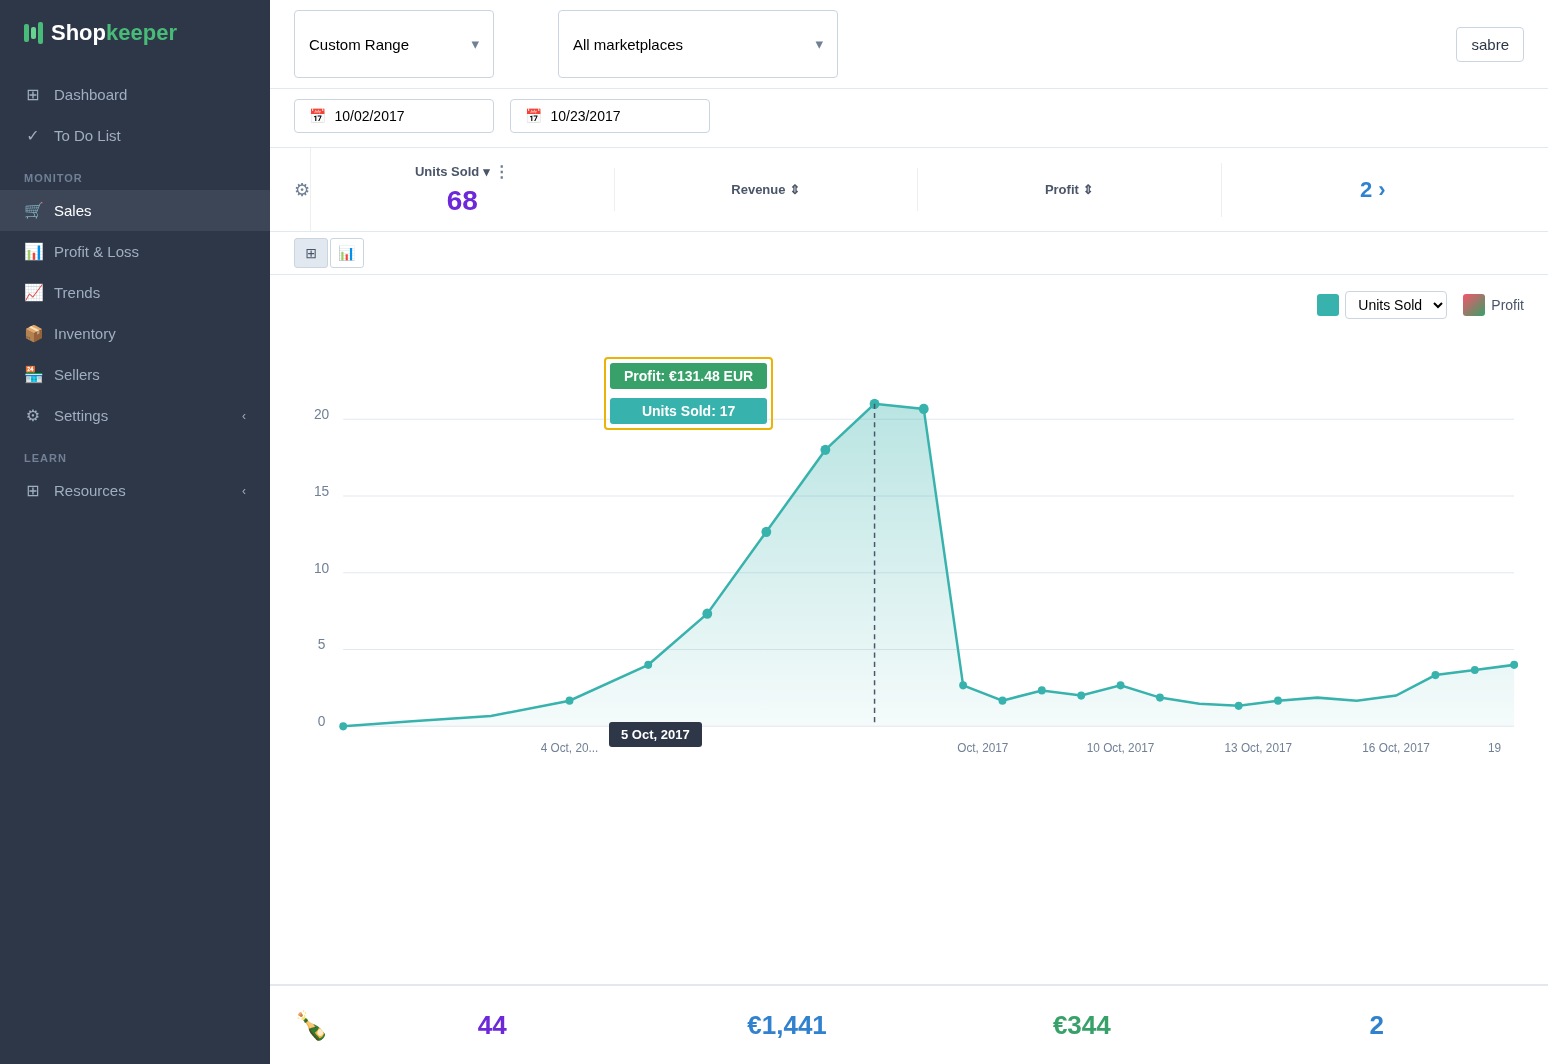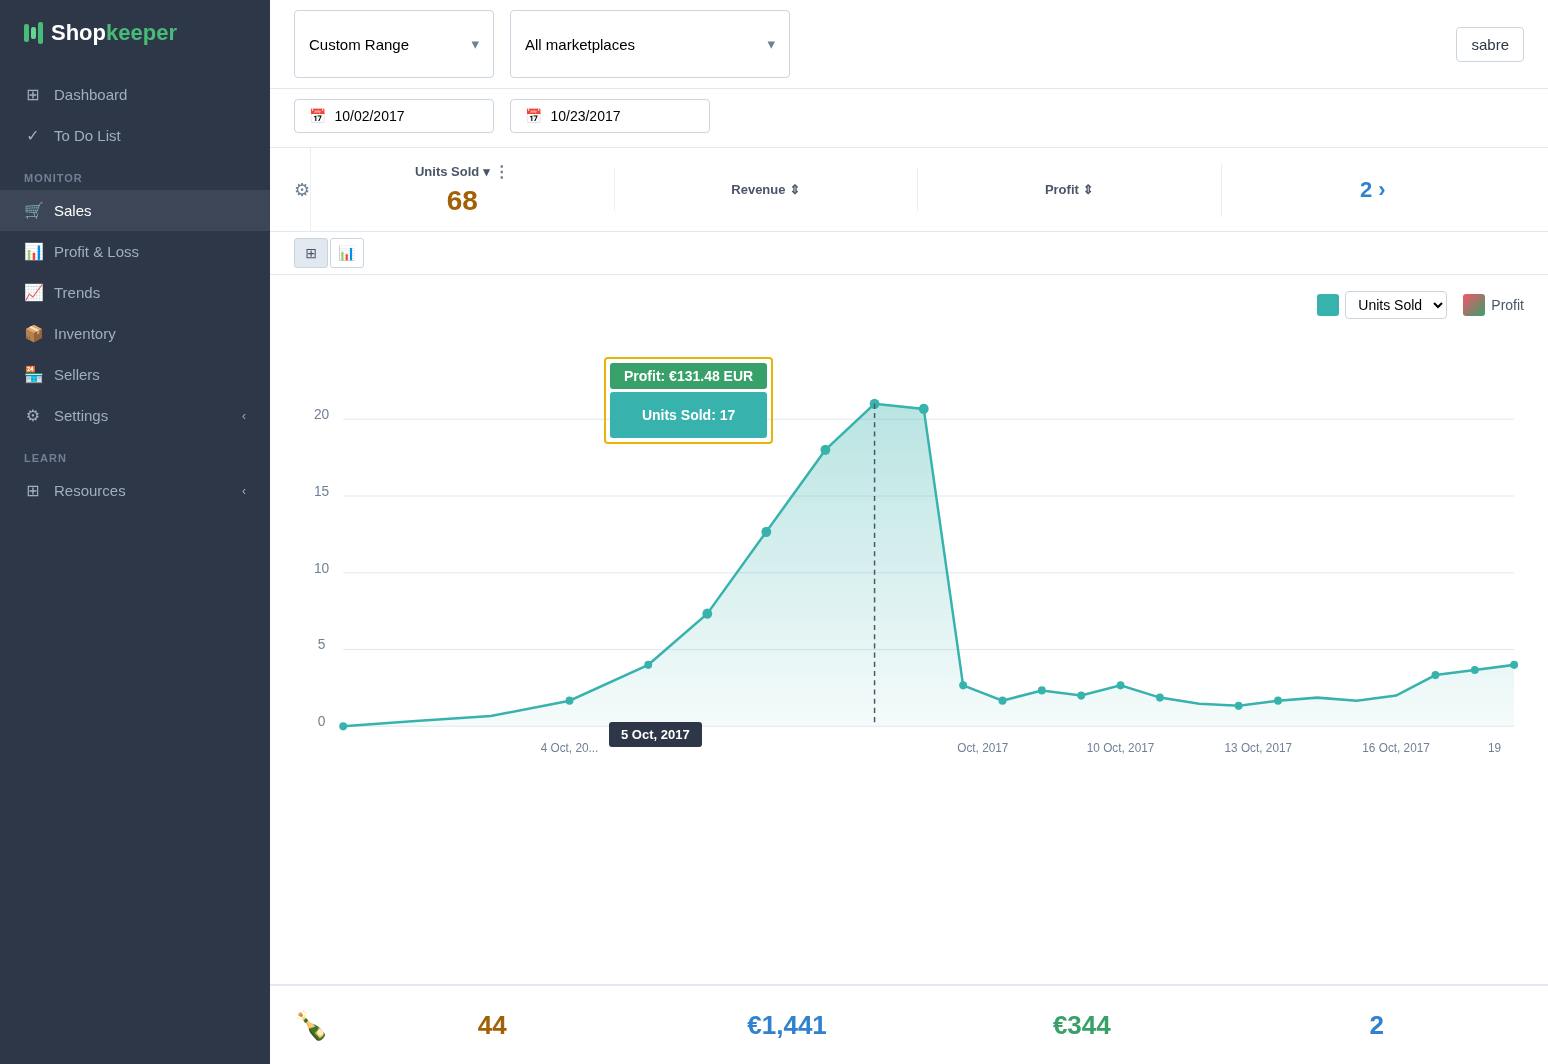--- a/index.html
+++ b/index.html
@@ -85,21 +85,21 @@
       border: 1px solid #cbd5e0;
       border-radius: 4px;
       padding: 24px 14px;
       font-size: 15px;
       background: #fff;
       cursor: pointer;
       min-width: 200px;
       justify-content: space-between;
     }
     .topbar-select .chevron { color: #718096; margin-left: 12px; }
-    .select-wide { min-width: 280px; }
+    .select-wide { min-width: 280px; margin-left: 48px; }
     .topbar-user {
       margin-left: auto;
       font-size: 15px;
       color: #2d3748;
       border: 1px solid #cbd5e0;
       border-radius: 4px;
       padding: 8px 14px;
       background: #fff;
     }
 
@@ -151,21 +151,21 @@
       display: flex;
       align-items: center;
       justify-content: center;
       gap: 4px;
     }
     .stats-col-value {
       font-size: 28px;
       font-weight: 700;
       margin-top: 4px;
     }
-    .value-dark { color: #a16207; }
+    .value-dark { color: #6d28d9; }
     .value-blue { color: #3182ce; }
     .value-green { color: #38a169; }
     .stats-col-more { color: #3182ce; font-size: 22px; font-weight: 700; }
 
     
     .chart-toolbar {
       background: #fff;
       padding: 6px 24px;
       display: flex;
       align-items: center;
@@ -258,24 +258,25 @@
       background: #38a169;
       color: #fff;
       padding: 5px 14px;
       border-radius: 3px;
       font-size: 14px;
       font-weight: 600;
     }
     .tooltip-units {
       background: #38b2ac;
       color: #fff;
-      padding: 15px 14px;
+      padding: 5px 14px;
       border-radius: 3px;
       font-size: 14px;
       font-weight: 600;
+      margin-top: 6px;
     }
 
     
     .date-bubble {
       position: absolute;
       bottom: 10px;
       left: 315px;
       background: #2d3748;
       color: #fff;
       padding: 5px 12px;

